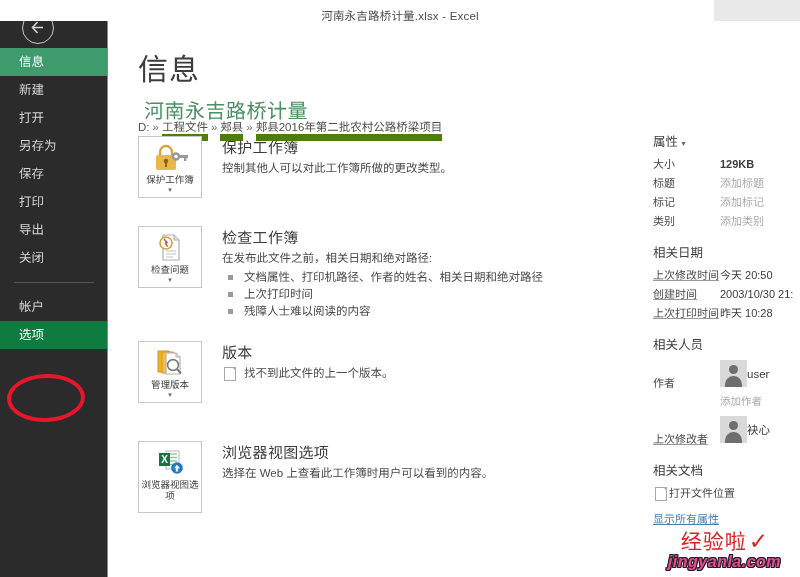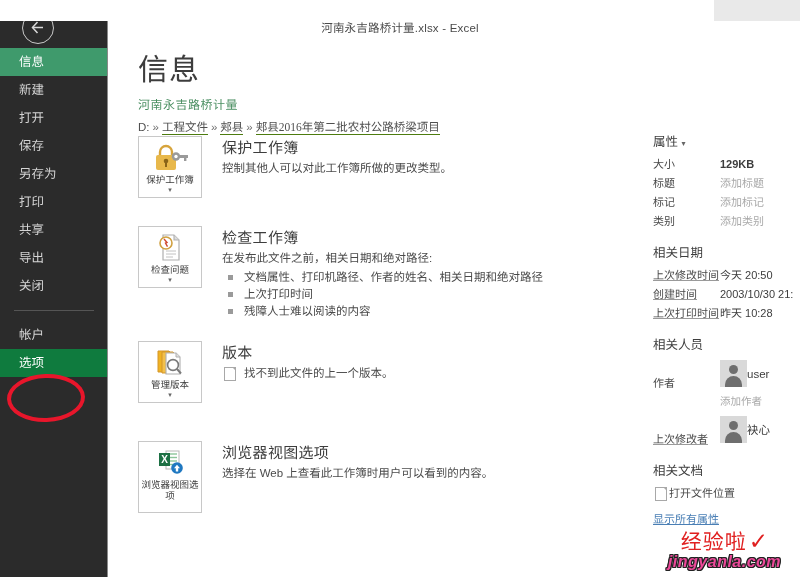--- a/index.html
+++ b/index.html
@@ -26,21 +26,21 @@
     position: absolute;
     top: 0; left: 0;
     width: 800px;
     height: 21px;
     background: #ffffff;
     z-index: 5;
   }
   .titlebar-text {
     position: absolute;
     left: 0; right: 0;
-    top: 19px;
+    top: 7px;
     text-align: center;
     font-size: 11.5px;
     color: #4a4a4a;
     letter-spacing: 0.2px;
   }
   .titlebar-rightpad {
     position: absolute;
     right: 0; top: 0;
     width: 86px;
     height: 21px;
@@ -140,35 +140,35 @@
     left: 30px;
     top: 24px;
     font-size: 30px;
     color: #3d3d3d;
     font-weight: normal;
     letter-spacing: 1px;
   }
 
   .doc-name {
     position: absolute;
-    left: 30px;
+    left: 36px;
     top: 74px;
-    font-size: 12px;
+    font-size: 20px;
     color: #4b8f62;
     letter-spacing: 0.5px;
   }
   .doc-path {
     position: absolute;
     left: 30px;
     top: 97px;
     font-size: 11.5px;
     color: #4f4f4f;
     white-space: nowrap;
   }
-  .doc-path .seg { border-bottom: 1px solid #4d7c0f; padding-bottom: 1px; font-family: Liberation Serif, serif; }
+  .doc-path .seg { border-bottom: 7px solid #4d7c0f; padding-bottom: 1px; }
   .doc-path .sep { padding: 0 3px; color: #6d6d6d; }
 
   
   .section {
     position: absolute;
     left: 30px;
   }
   .sec-tile {
     position: absolute;
     left: 0;
@@ -416,30 +416,27 @@
       <div class="nav-item active-info">
         <span>信息</span>
       </div>
       <div class="nav-item">
         <span>新建</span>
       </div>
       <div class="nav-item">
         <span>打开</span>
       </div>
       <div class="nav-item">
+        <span>另存为</span>
+      </div>
+      <div class="nav-item">
         <span>保存</span>
       </div>
       <div class="nav-item">
-        <span>另存为</span>
-      </div>
-      <div class="nav-item">
         <span>打印</span>
-      </div>
-      <div class="nav-item">
-        <span>共享</span>
       </div>
       <div class="nav-item">
         <span>导出</span>
       </div>
       <div class="nav-item">
         <span>关闭</span>
       </div>
 
       <div class="nav-gap"></div>
       <div class="nav-sep"></div>

